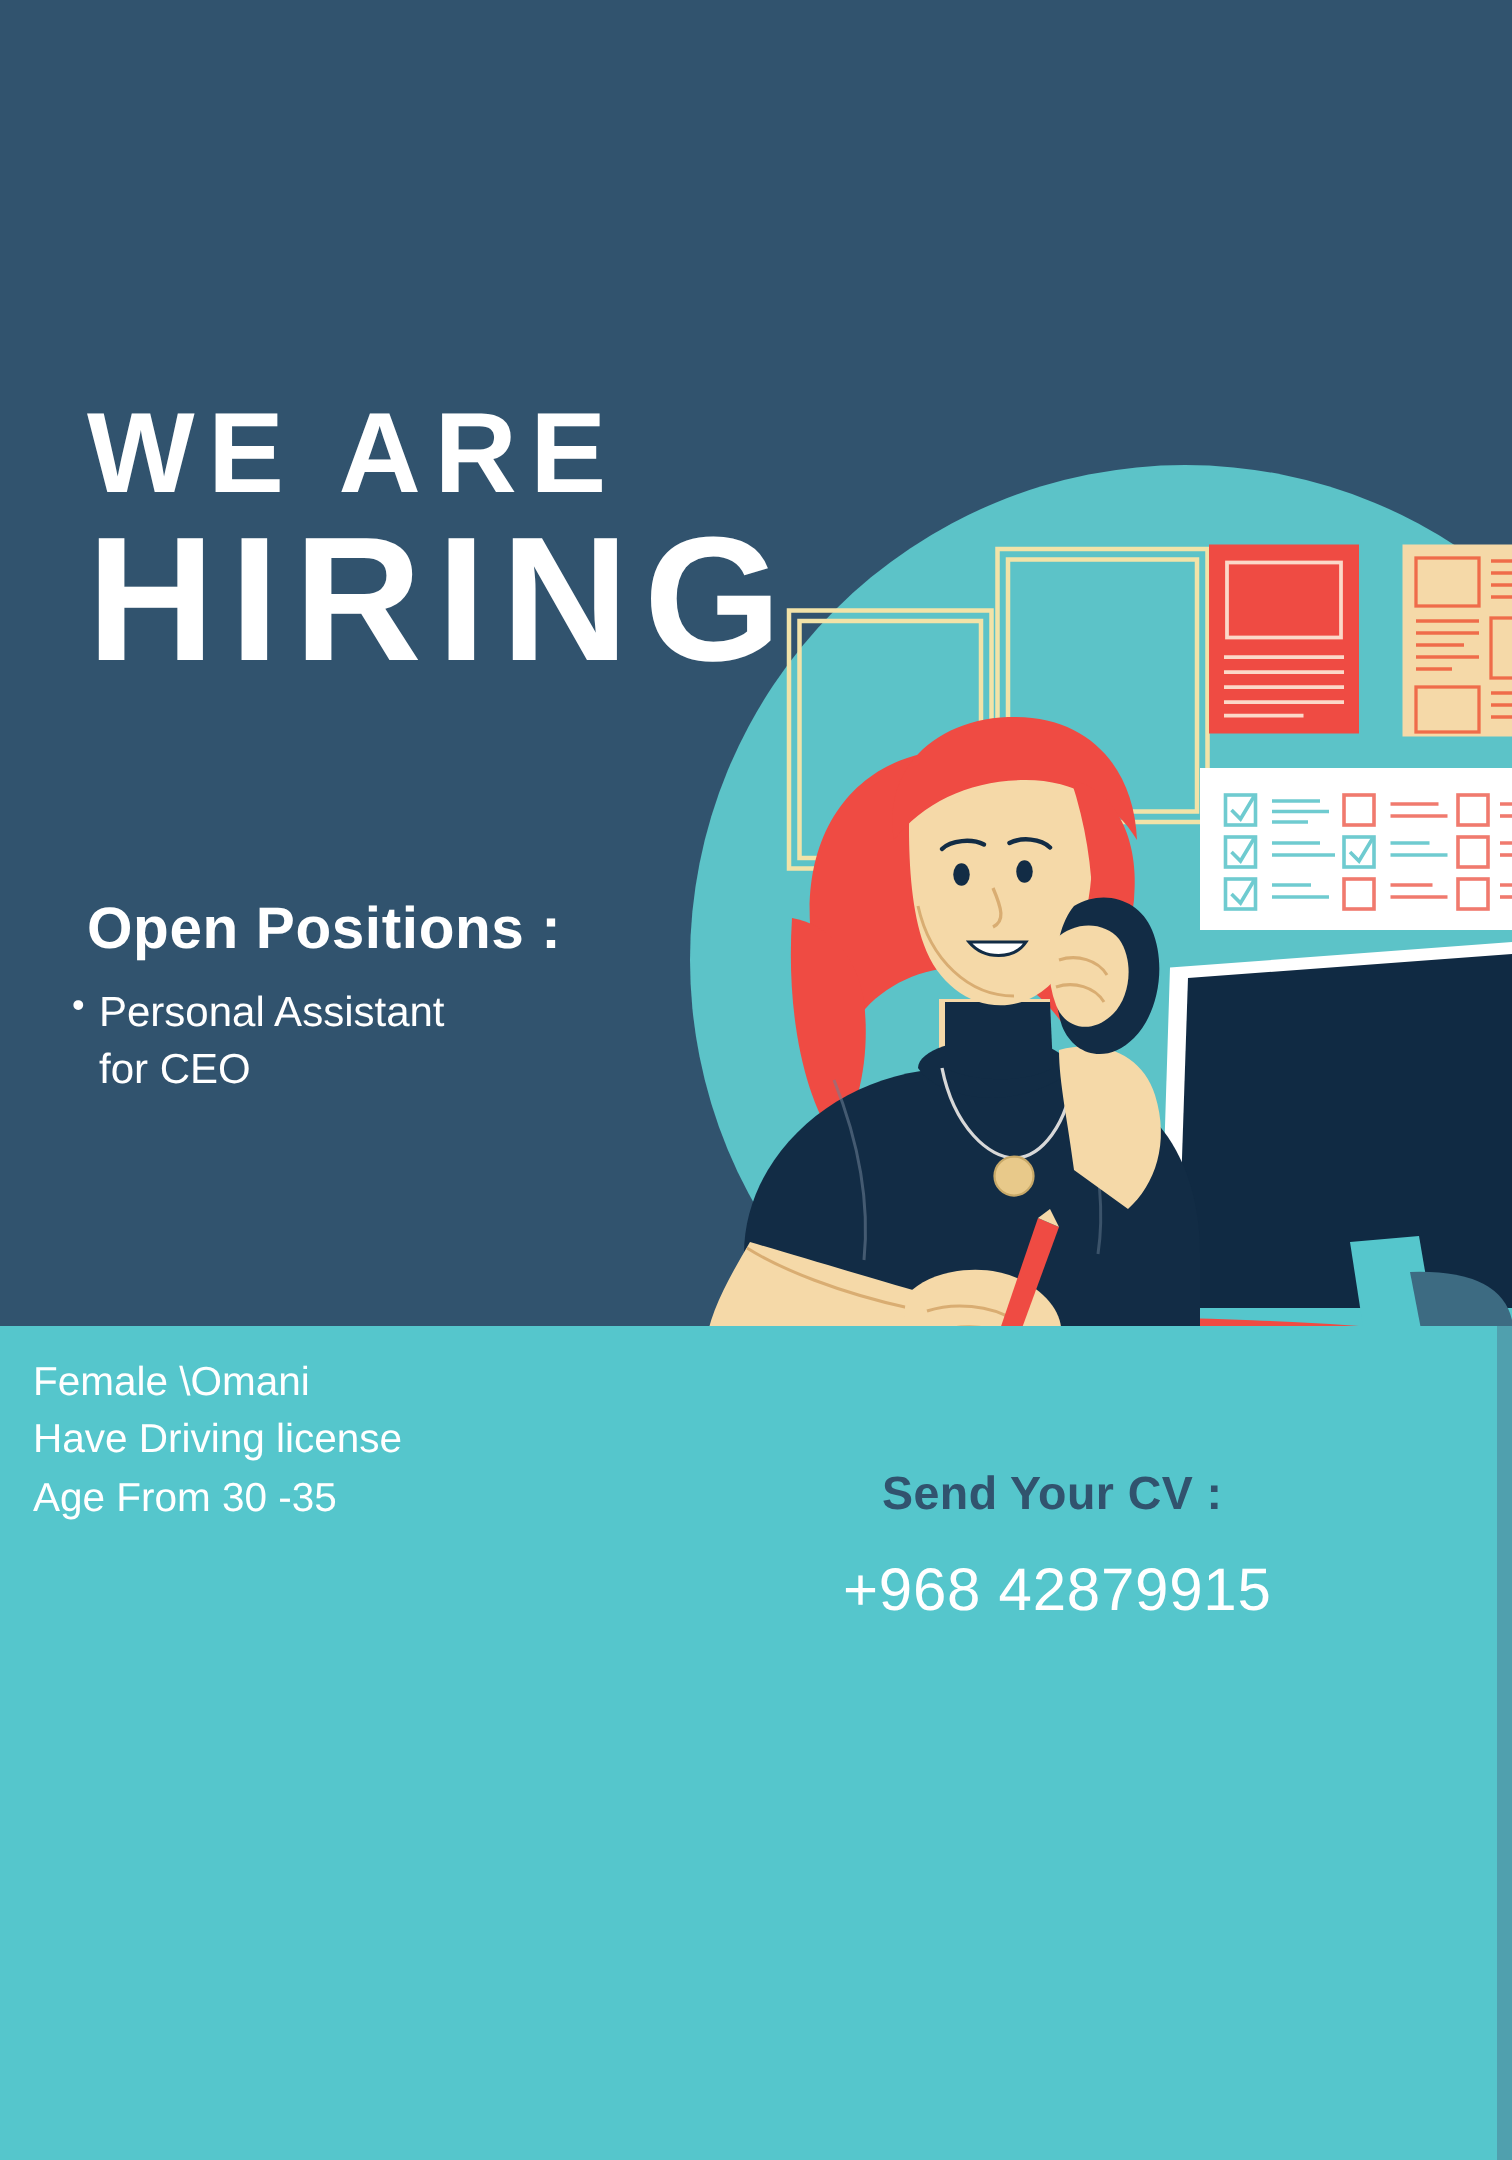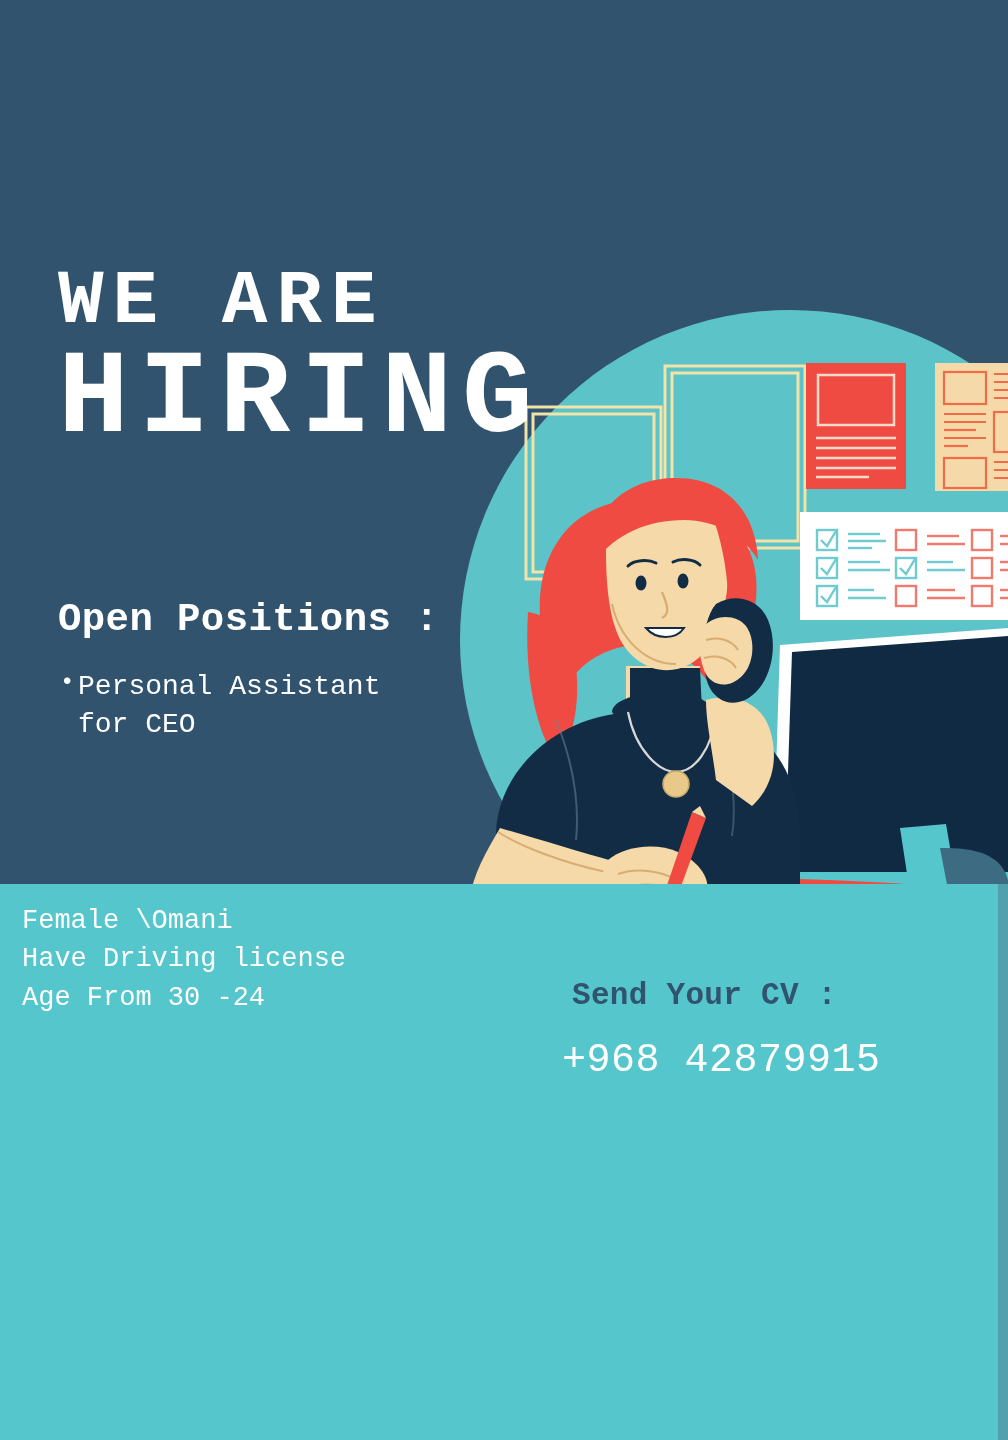--- a/index.html
+++ b/index.html
@@ -6,21 +6,21 @@
     margin: 0;
     padding: 0;
     background: #ffffff;
   }
   #poster {
     position: relative;
     width: 1008px;
     height: 1440px;
     overflow: hidden;
     background: #31536E;
-    font-family: Liberation Mono, monospace;
+    font-family: Liberation Sans, sans-serif;
   }
 
   
   .band-navy {
     position: absolute;
     left: 0; top: 0;
     width: 1008px; height: 890px;
     background: #31536E;
   }
   .band-teal {
@@ -77,21 +77,21 @@
     color: #FFFFFF;
     font-size: 39px;
     font-weight: 700;
     letter-spacing: .4px;
     z-index: 6;
   }
   .positions-list {
     position: absolute;
     left: 48px;
     top: 656px;
-    margin: 12px;
+    margin: 0;
     padding: 0;
     list-style: none;
     color: #FFFFFF;
     font-size: 28px;
     line-height: 1.35;
     font-weight: 400;
     z-index: 6;
   }
   .positions-list li {
     position: relative;
@@ -113,21 +113,21 @@
     color: #FFFFFF;
     font-size: 27px;
     line-height: 1.42;
     font-weight: 400;
     white-space: pre-line;
     z-index: 6;
   }
 
   .cv-title {
     position: absolute;
-    left: 572px;
+    left: 588px;
     top: 978px;
     color: #31536E;
     font-size: 31px;
     font-weight: 700;
     letter-spacing: .3px;
     z-index: 6;
   }
   .cv-phone {
     position: absolute;
     left: 562px;
@@ -344,18 +344,18 @@
 
   <div class="positions-title">Open Positions :</div>
 
   <ul class="positions-list">
     <li>Personal Assistant
  for CEO</li>
   </ul>
 
   <div class="requirements">Female \Omani
  Have Driving license
-Age From 30 -24</div>
+Age From 30 -35</div>
 
   <div class="cv-title">Send Your CV :</div>
   <div class="cv-phone">+968 42879915</div>
 
 </div>
 
 </body></html>

